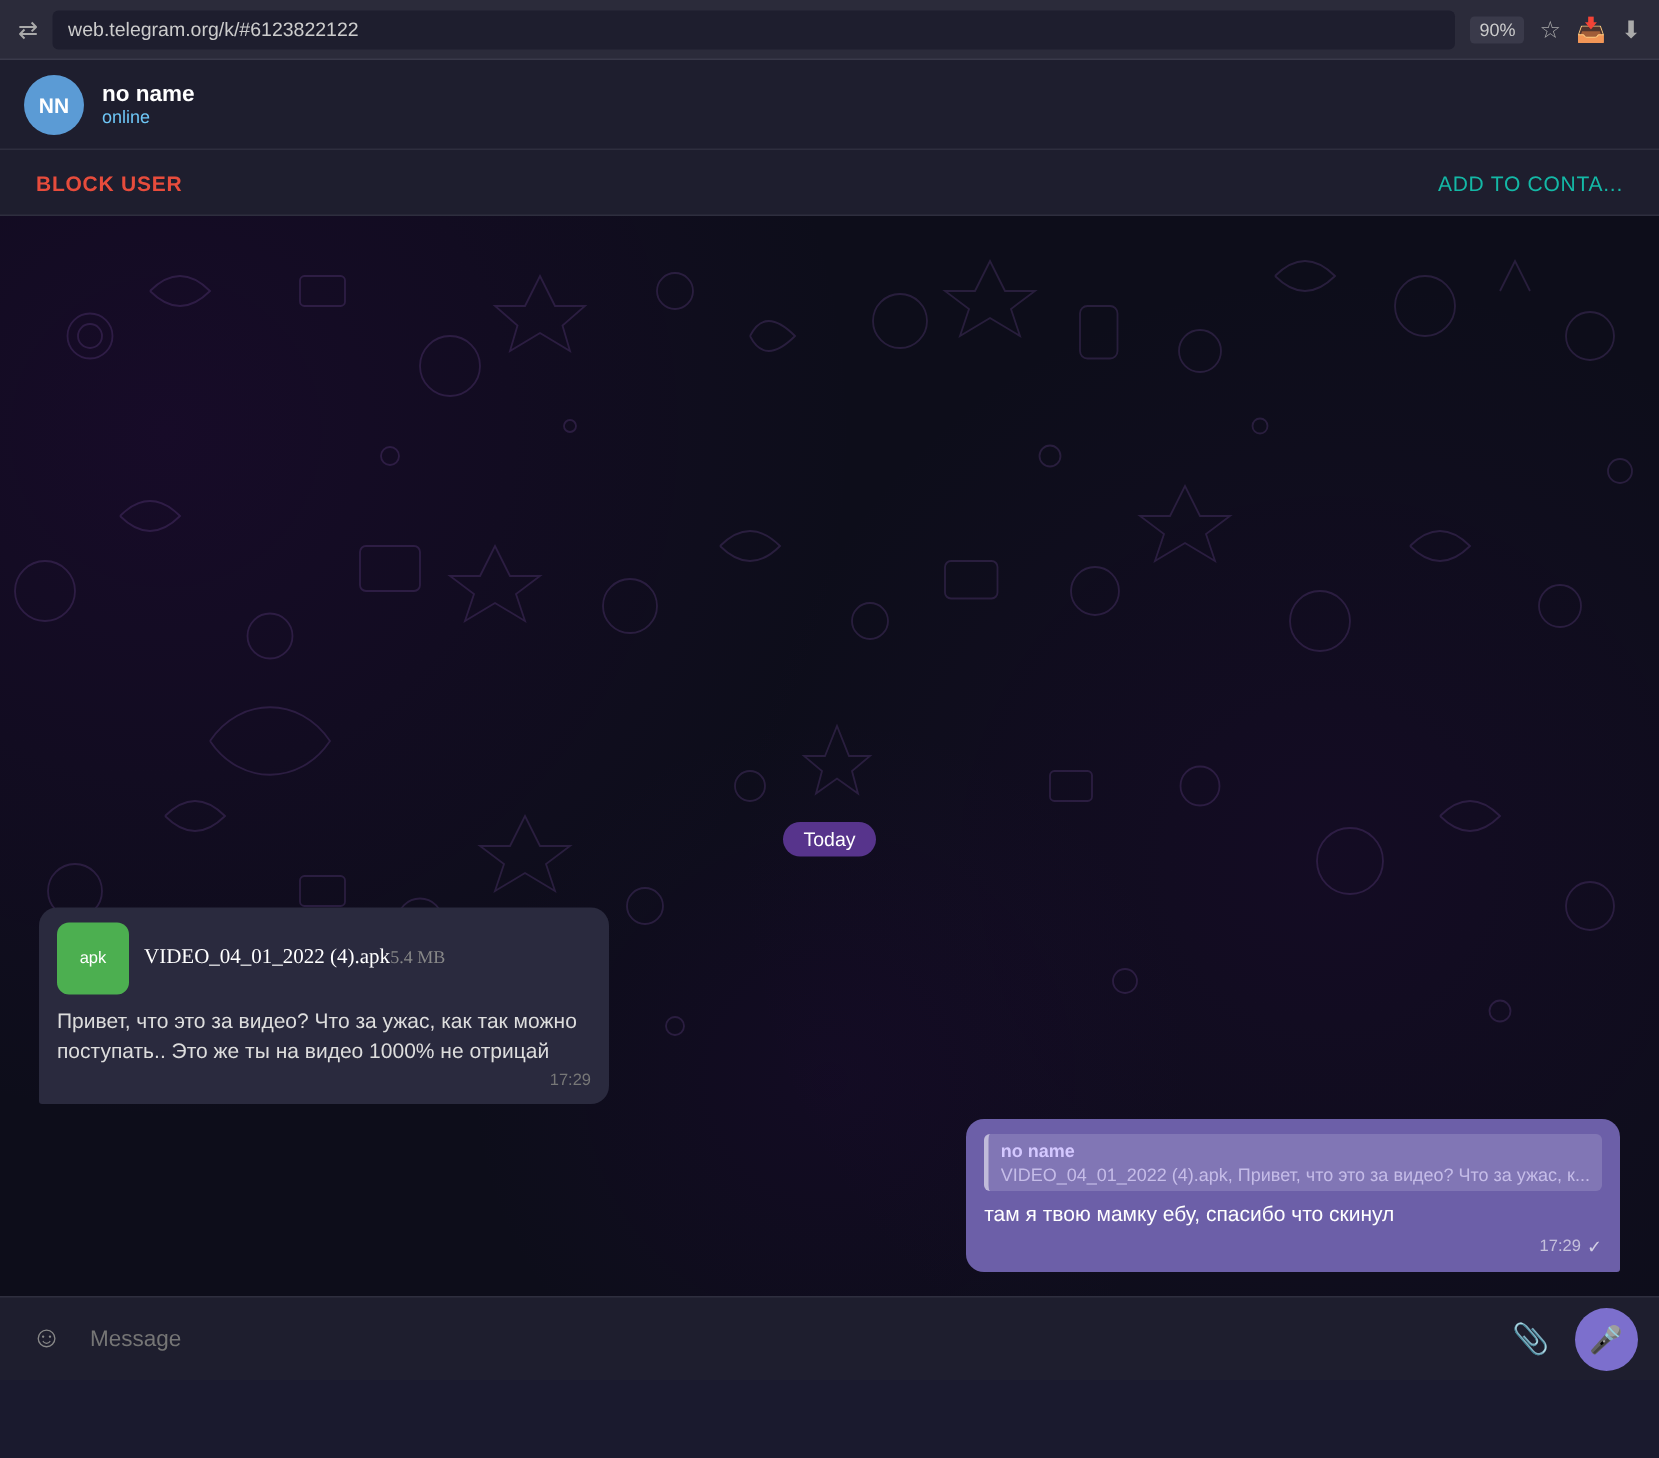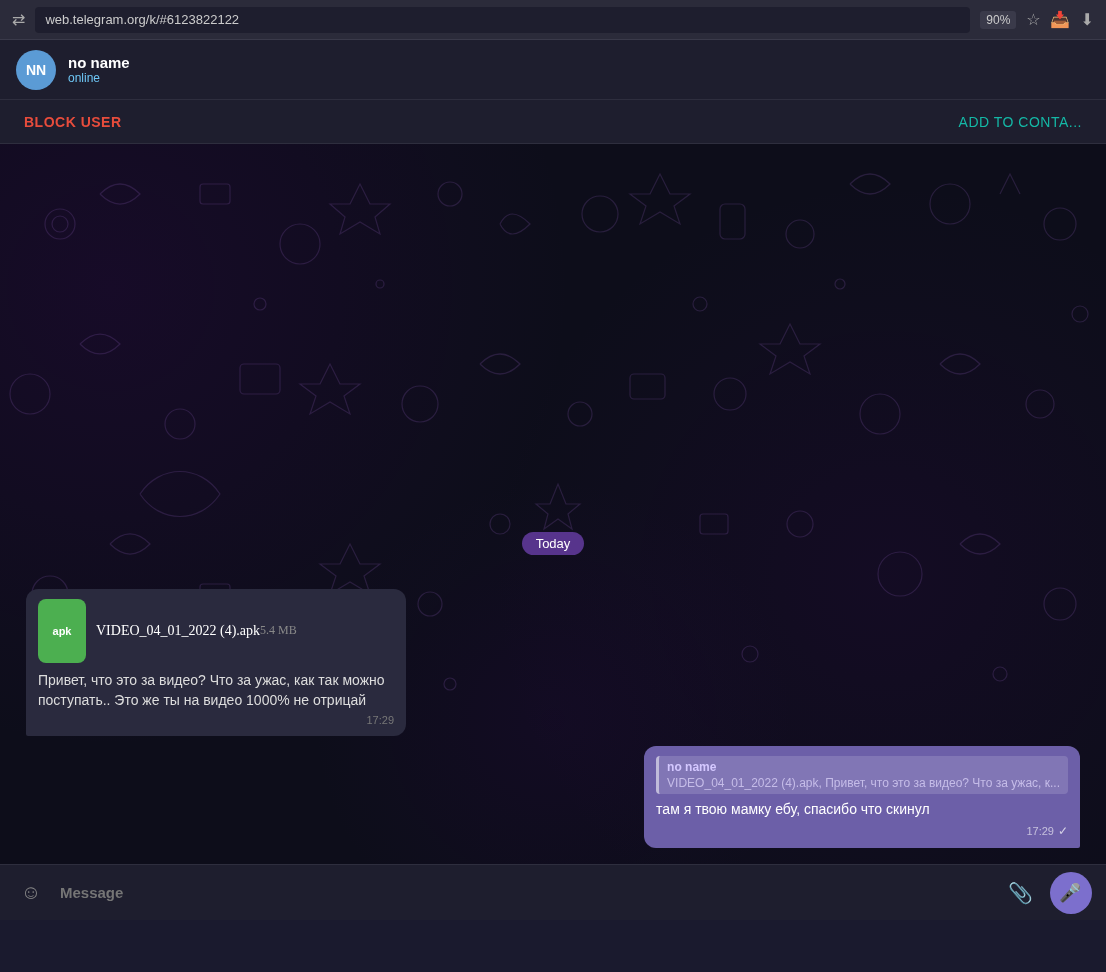--- a/index.html
+++ b/index.html
@@ -176,28 +176,28 @@
     }
 
     .apk-attachment {
       display: flex;
       align-items: center;
       gap: 10px;
       margin-bottom: 8px;
     }
     .apk-icon {
       width: 48px;
-      height: 64px;
+      height: 48px;
       background: #4CAF50;
       border-radius: 8px;
       display: flex;
       align-items: center;
       justify-content: center;
       font-size: 11px;
-      font-weight: bold;
+      font-weight: normal;
       color: #fff;
       flex-shrink: 0;
     }
     .apk-info {
       display: flex;
       flex-direction: row;
       font-family: Liberation Serif, serif;
     }
     .apk-name {
       font-size: 14px;
@@ -286,21 +286,20 @@
       border: none;
       color: #888;
     }
     .message-input {
       flex: 1;
       background: none;
       border: none;
       outline: none;
       color: #888;
       font-size: 15px;
-      font-weight: bold;
     }
     .attach-btn {
       width: 34px;
       height: 34px;
       display: flex;
       align-items: center;
       justify-content: center;
       cursor: pointer;
       color: #888;
       font-size: 20px;

